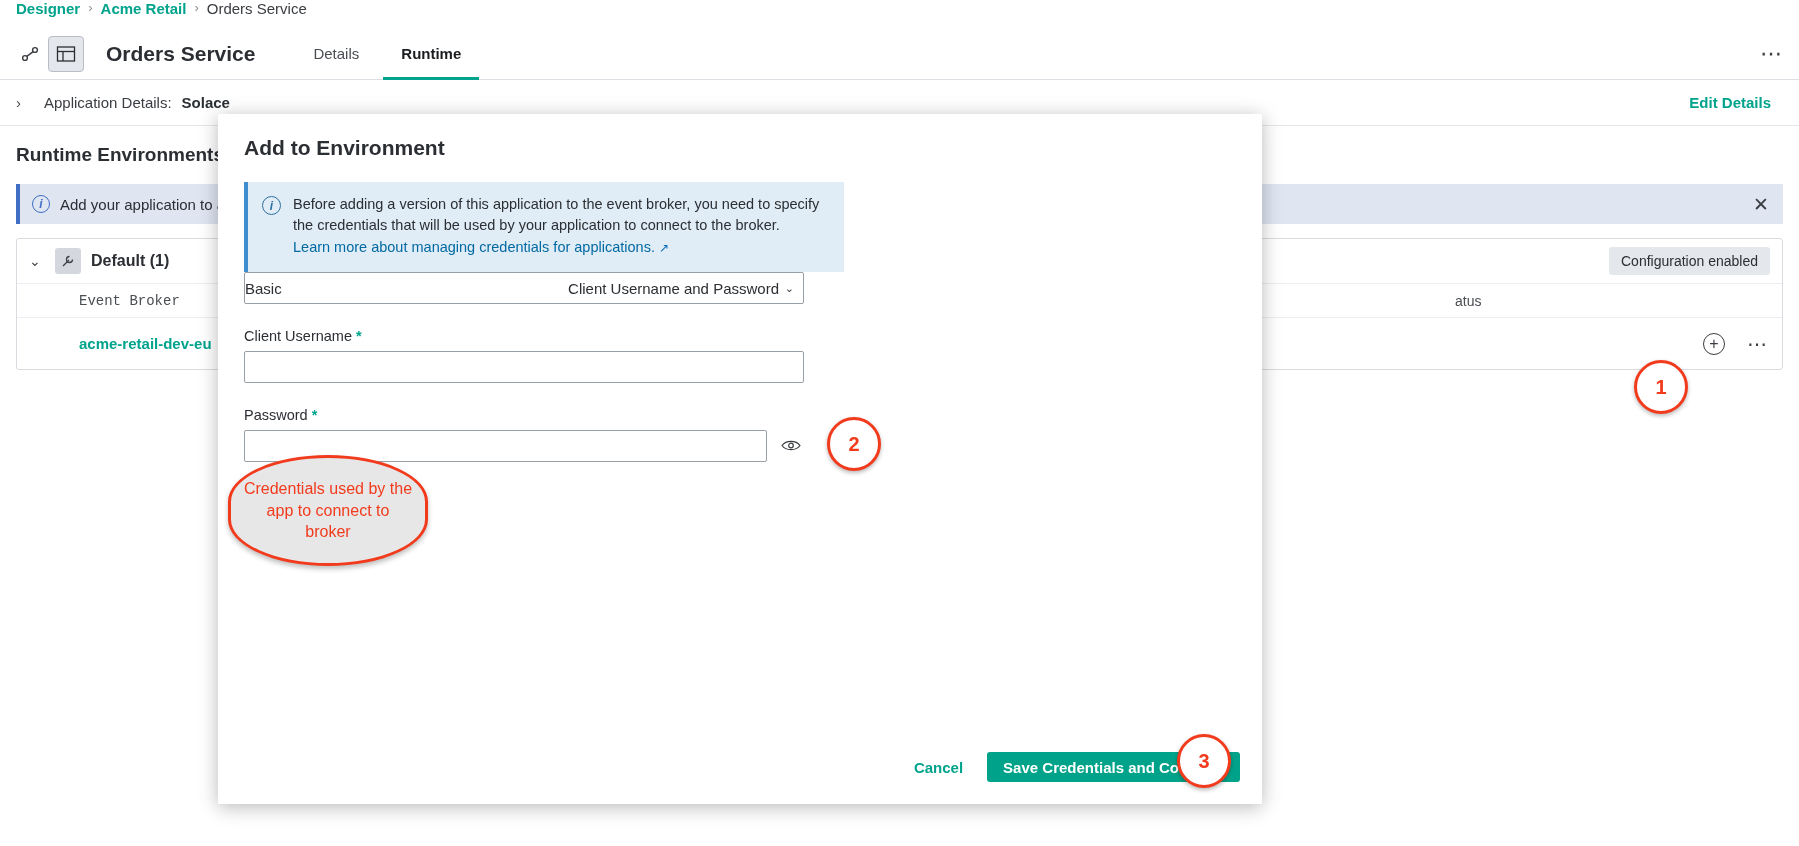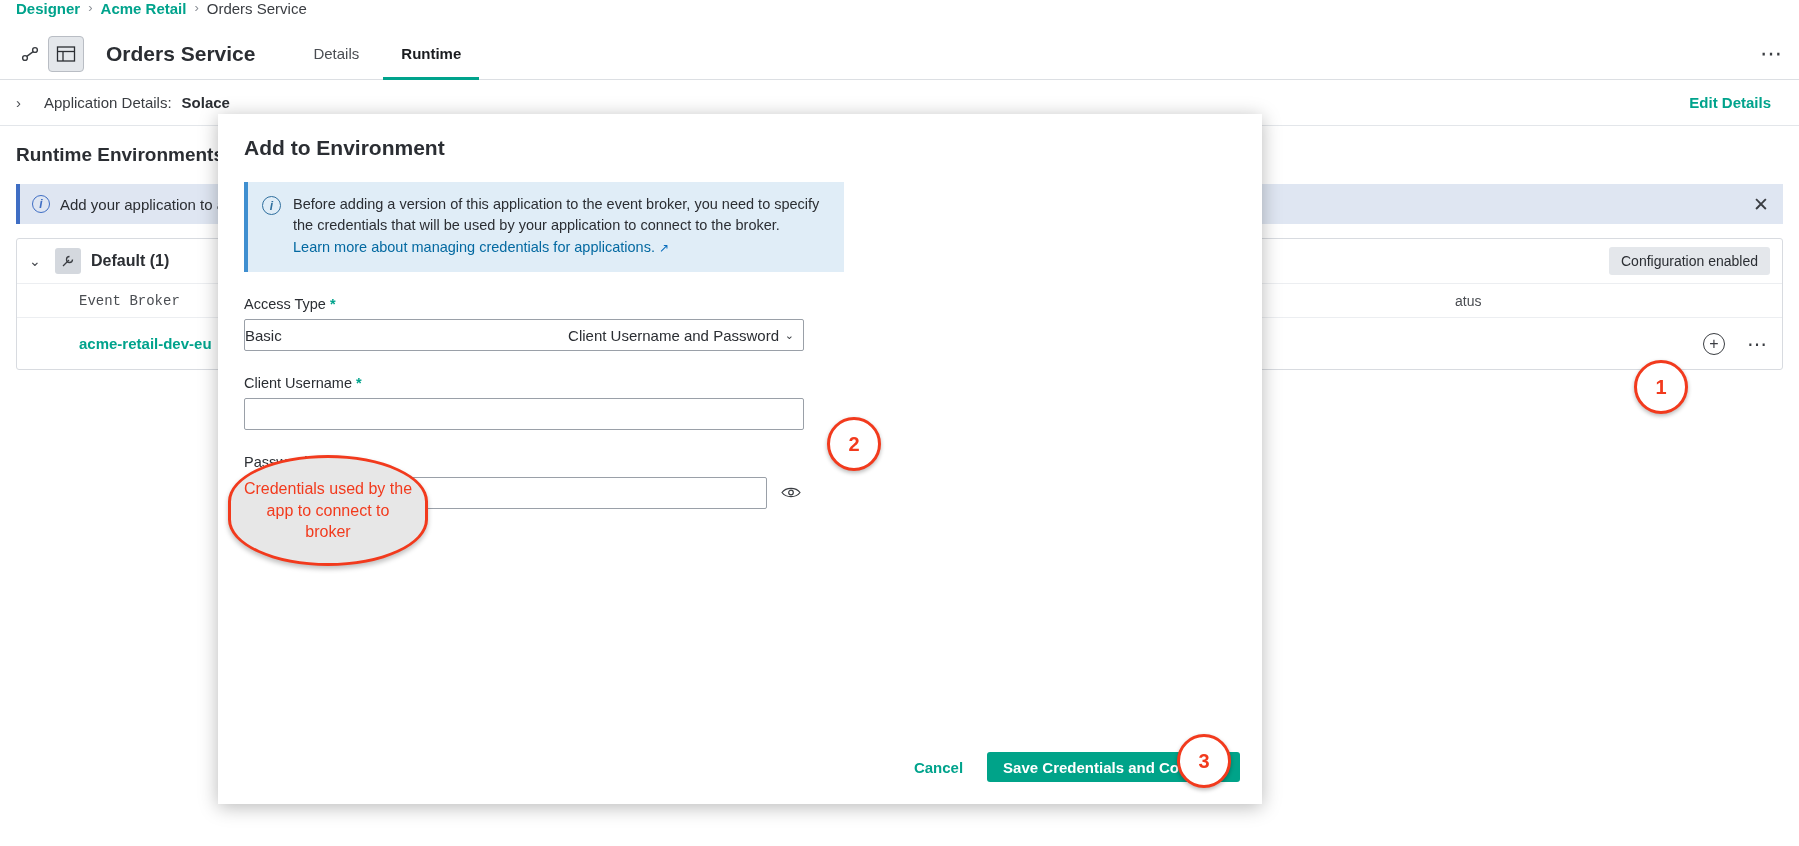--- a/index.html
+++ b/index.html
@@ -485,24 +485,20 @@
       <div class="left-pane">
 
         <div class="notice">
           <span class="info-i">i</span>
           <div class="notice-text">
             <span>Before adding a version of this application to the event broker, you need to specify the credentials that will be used by your application to connect to the broker.</span><br>
             <span class="notice-link">Learn more about managing credentials for applications.</span><span class="ext-icon">↗</span>
           </div>
         </div>
 
-        <div class="field-label">
-          <span>Access Type</span>
-          <span class="req">*</span>
-        </div>
         <div class="select-box">
           <span>Basic</span>
           <span class="select-right">Client Username and Password</span>
           <span class="select-caret">⌄</span>
         </div>
 
         <div class="field-label">
           <span>Client Username</span>
           <span class="req">*</span>
         </div>

